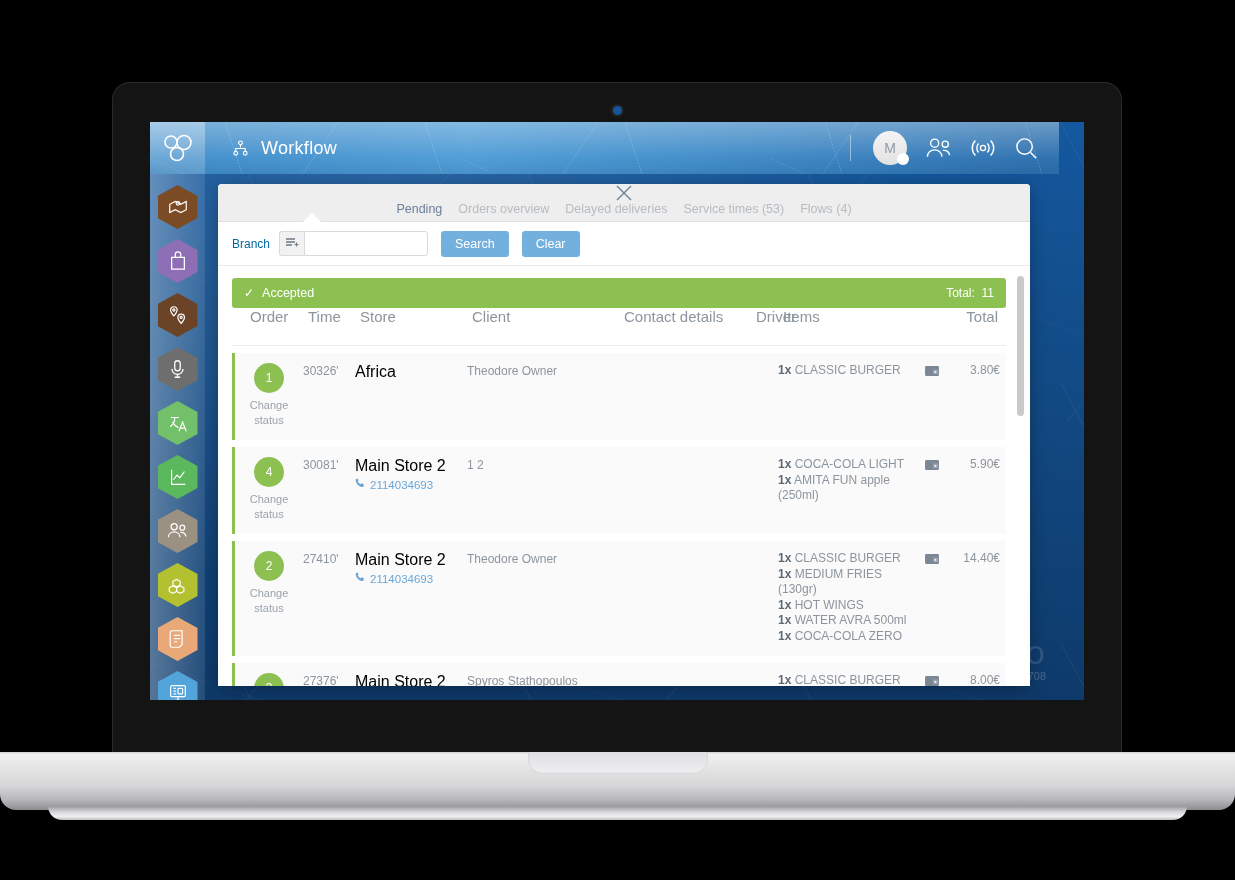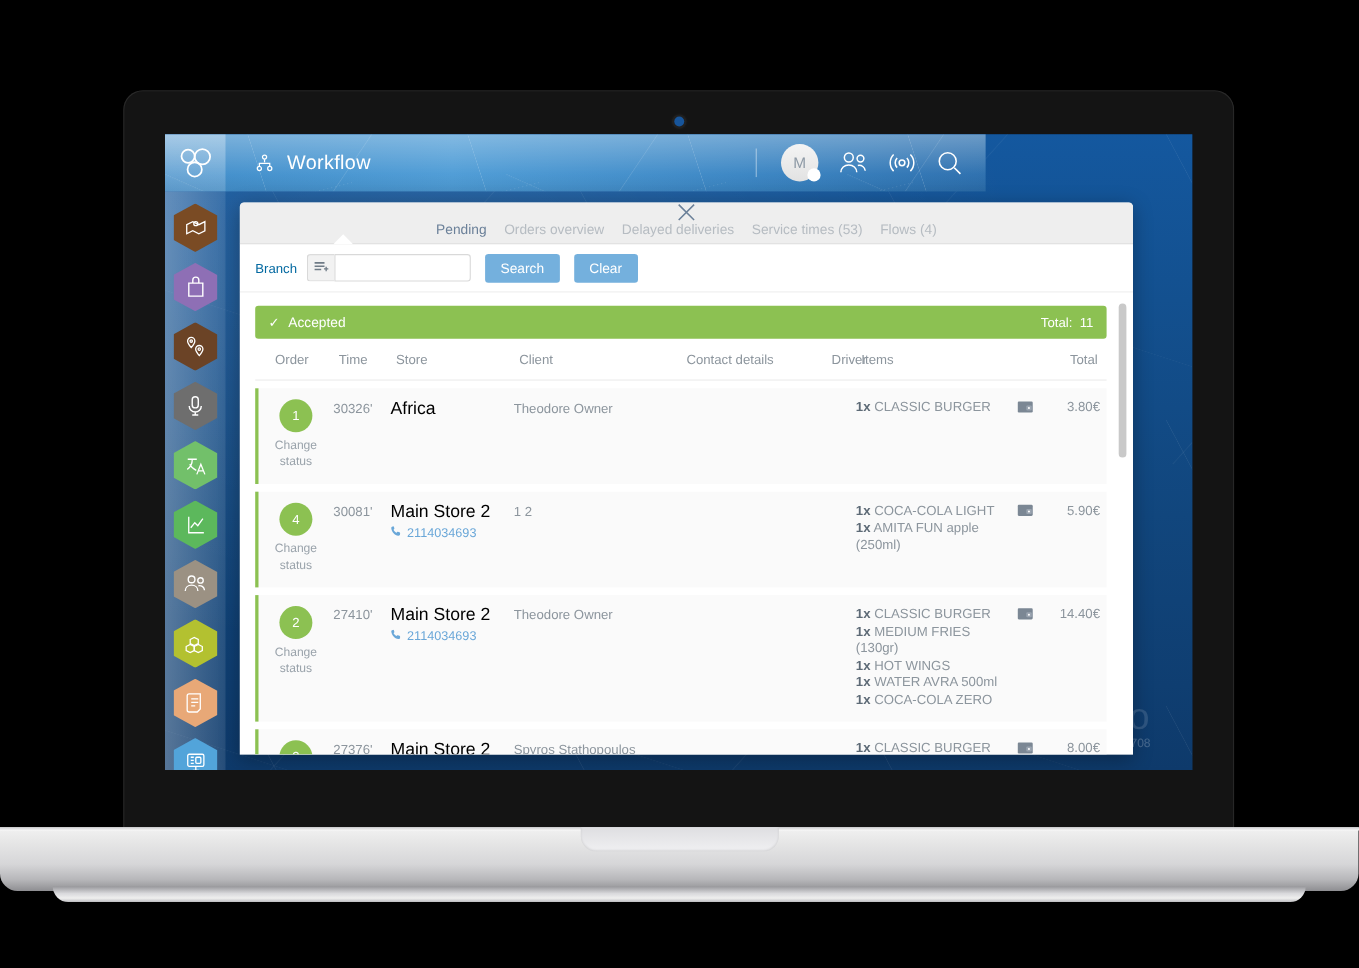--- a/index.html
+++ b/index.html
@@ -57,21 +57,21 @@
     content:""; position:absolute; inset:0; opacity:.18;
     background-image:
       linear-gradient(62deg, transparent 49.7%, rgba(255,255,255,.5) 49.8%, transparent 50%),
       linear-gradient(-48deg, transparent 49.7%, rgba(255,255,255,.35) 49.8%, transparent 50%),
       linear-gradient(18deg, transparent 49.8%, rgba(255,255,255,.3) 49.9%, transparent 50%);
     background-size:280px 260px, 420px 300px, 360px 400px;
   }
 
   
   .topbar {
-    position:absolute; left:0; top:0; width:746px; height:52px;
+    position:absolute; left:0; top:0; width:909px; height:52px;
     background:
       linear-gradient(to bottom, rgba(255,255,255,.30), rgba(255,255,255,.02) 70%, rgba(0,0,0,.06)),
       linear-gradient(to right,#3f8cc9,#4e9cd6 35%,#3b86c4 70%,#2c6fae);
     overflow:hidden;
   }
   .topbar:after {
     content:""; position:absolute; inset:0; opacity:.30;
     background-image:
       linear-gradient(72deg, transparent 49.6%, rgba(255,255,255,.7) 49.8%, transparent 50%),
       linear-gradient(-56deg, transparent 49.6%, rgba(255,255,255,.5) 49.8%, transparent 50%),
@@ -158,21 +158,21 @@
   .scroll-area { position:relative; height:420px; overflow:hidden; background:#fff; }
   .scroll-inner { padding:12px 24px 0 14px; }
 
   .accepted-bar {
     height:30px; background:#8cc152; border-radius:3px; color:#fff; font-size:12.5px;
     display:flex; align-items:center; padding:0 12px;
   }
   .accepted-bar .total { margin-left:auto; font-size:12px; }
   .chk { margin-right:8px; font-size:12px; }
 
-  .thead { display:flex; height:38px; align-items:center; font-size:12px; color:#8c959d;
+  .thead { display:flex; height:38px; align-items:flex-start; font-size:15px; color:#8c959d;
            border-bottom:1px solid #ececec; padding-left:8px; }
 
   .row {
     display:flex; background:#fafafa; border-left:3px solid #8cc152;
     margin-top:7px; padding:10px 0 12px 0; min-height:64px;
   }
   .c-order { width:68px; text-align:center; flex:none; }
   .c-time  { width:52px; flex:none; }
   .c-store { width:112px; flex:none; }
   .c-client{ width:152px; flex:none; }

